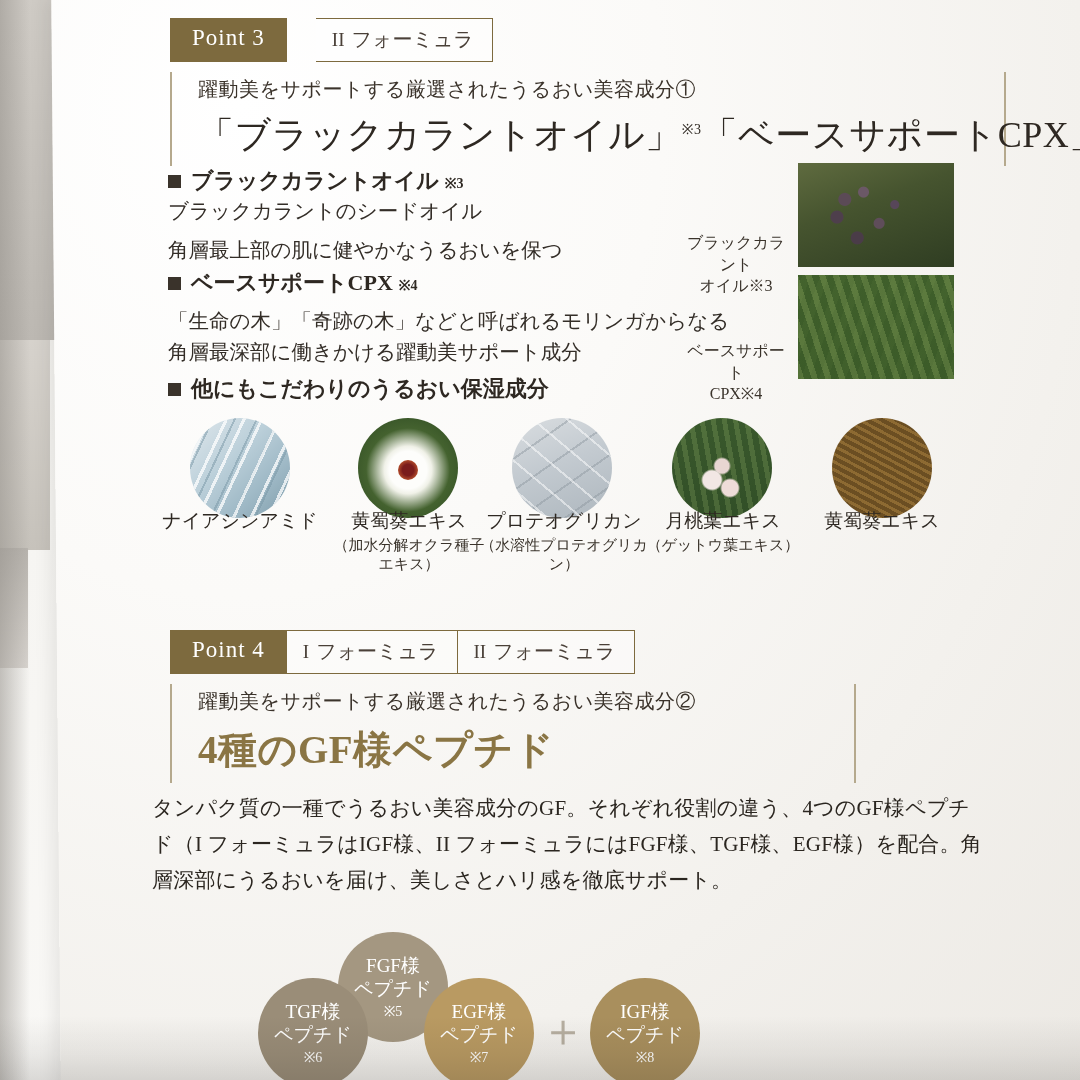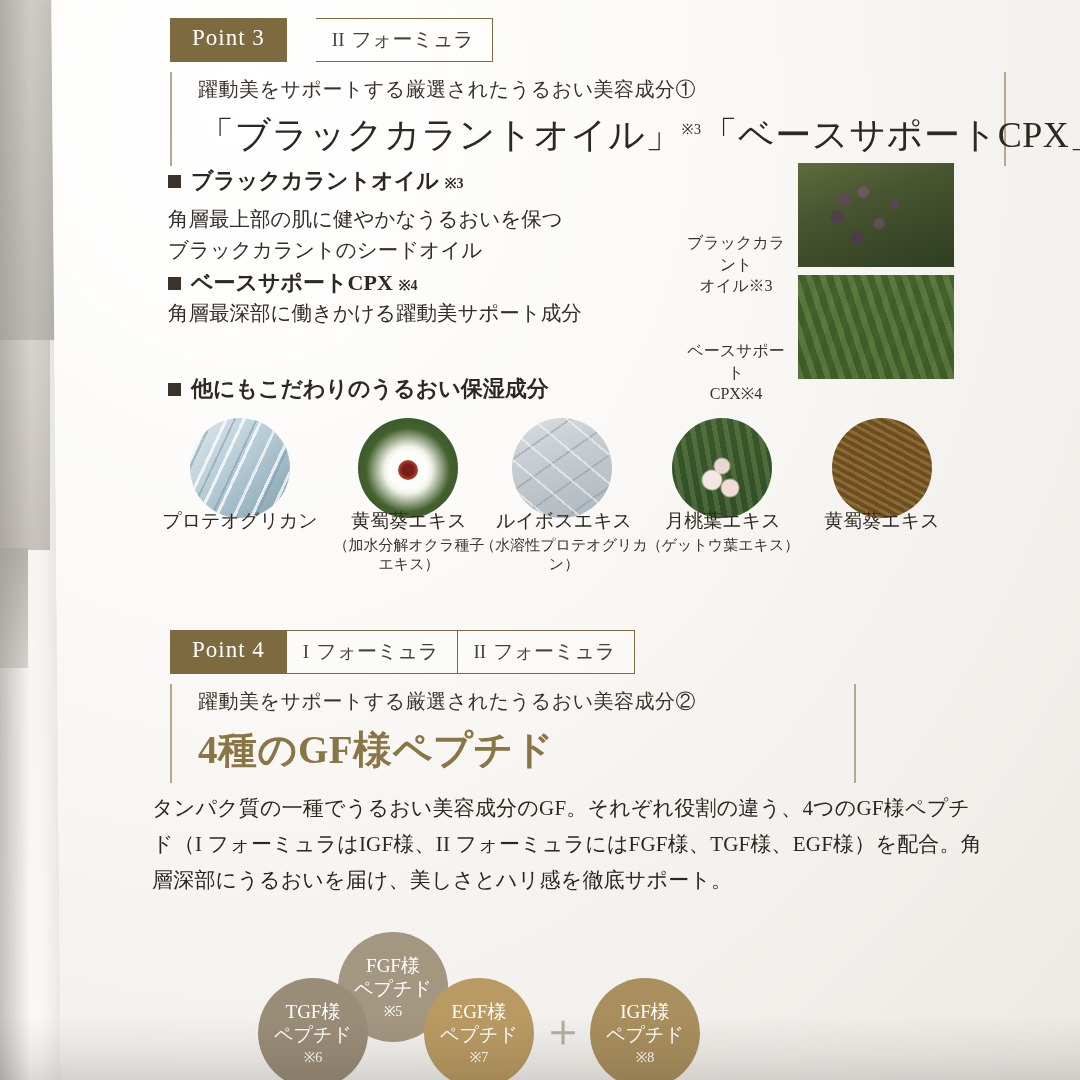--- a/index.html
+++ b/index.html
@@ -303,30 +303,31 @@
         <span>「ブラックカラントオイル」</span><sup class="note">※3</sup><span>「ベースサポートCPX」</span>
       </div>
     </div>
 
     <div class="txtblock" style="left:168px; top:166px;">
       <div class="sq-head">
         <span class="sq"></span>
         <span>ブラックカラントオイル</span>
           <sup class="note">※3</sup>
       </div>
+      <div class="body-line">ブラックカラントのシードオイル</div>
       <div class="body-line" style="margin-top:8px;">角層最上部の肌に健やかなうるおいを保つ</div>
-      <div class="body-line">ブラックカラントのシードオイル</div>
     </div>
 
     <div class="txtblock" style="left:168px; top:268px;">
       <div class="sq-head">
         <span class="sq"></span>
         <span>ベースサポートCPX</span>
           <sup class="note">※4</sup>
       </div>
+      <div class="body-line" style="margin-top:8px;">「生命の木」「奇跡の木」などと呼ばれるモリンガからなる</div>
       <div class="body-line">角層最深部に働きかける躍動美サポート成分</div>
     </div>
 
     <div class="txtblock" style="left:168px; top:374px;">
       <div class="sq-head">
         <span class="sq"></span>
         <span>他にもこだわりのうるおい保湿成分</span>
       </div>
     </div>
 
@@ -337,33 +338,33 @@
     </div>
 
     <div class="photo ph-moringa" style="left:798px; top:275px; width:156px; height:104px;"></div>
     <div class="photo-cap" style="left:680px; top:340px; width:112px;">
       <div>ベースサポート</div>
       <div>CPX※4</div>
     </div>
 
     <div class="circle c-niacin" style="left:190px; top:418px; width:100px; height:100px;"></div>
     <div class="circ-label" style="left:150px; top:508px; width:180px;">
-      <span>プロテオグリカン</span>
+      <span>ナイアシンアミド</span>
     </div>
 
     <div class="circle c-okra" style="left:358px; top:418px; width:100px; height:100px;"></div>
     <div class="circ-label" style="left:320px; top:508px; width:178px;">
       <span>黄蜀葵エキス</span>
       <span class="sublab" style="white-space:pre-line;">（加水分解オクラ種子
 エキス）</span>
     </div>
 
     <div class="circle c-proteo" style="left:512px; top:418px; width:100px; height:100px;"></div>
     <div class="circ-label" style="left:468px; top:508px; width:192px;">
-      <span>ルイボスエキス</span>
+      <span>プロテオグリカン</span>
       <span class="sublab">（水溶性プロテオグリカン）</span>
     </div>
 
     <div class="circle c-gettou" style="left:672px; top:418px; width:100px; height:100px;"></div>
     <div class="circ-label" style="left:634px; top:508px; width:178px;">
       <span>月桃葉エキス</span>
       <span class="sublab">（ゲットウ葉エキス）</span>
     </div>
 
     <div class="circle c-rooibos" style="left:832px; top:418px; width:100px; height:100px;"></div>

